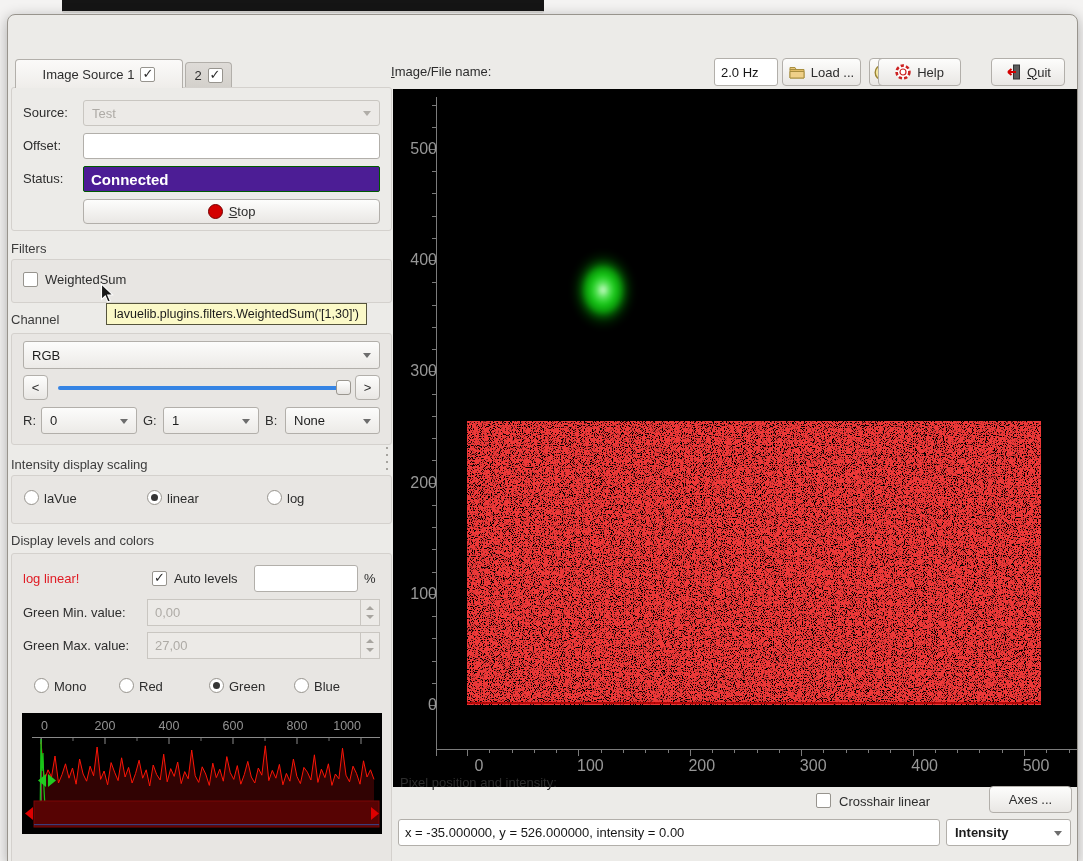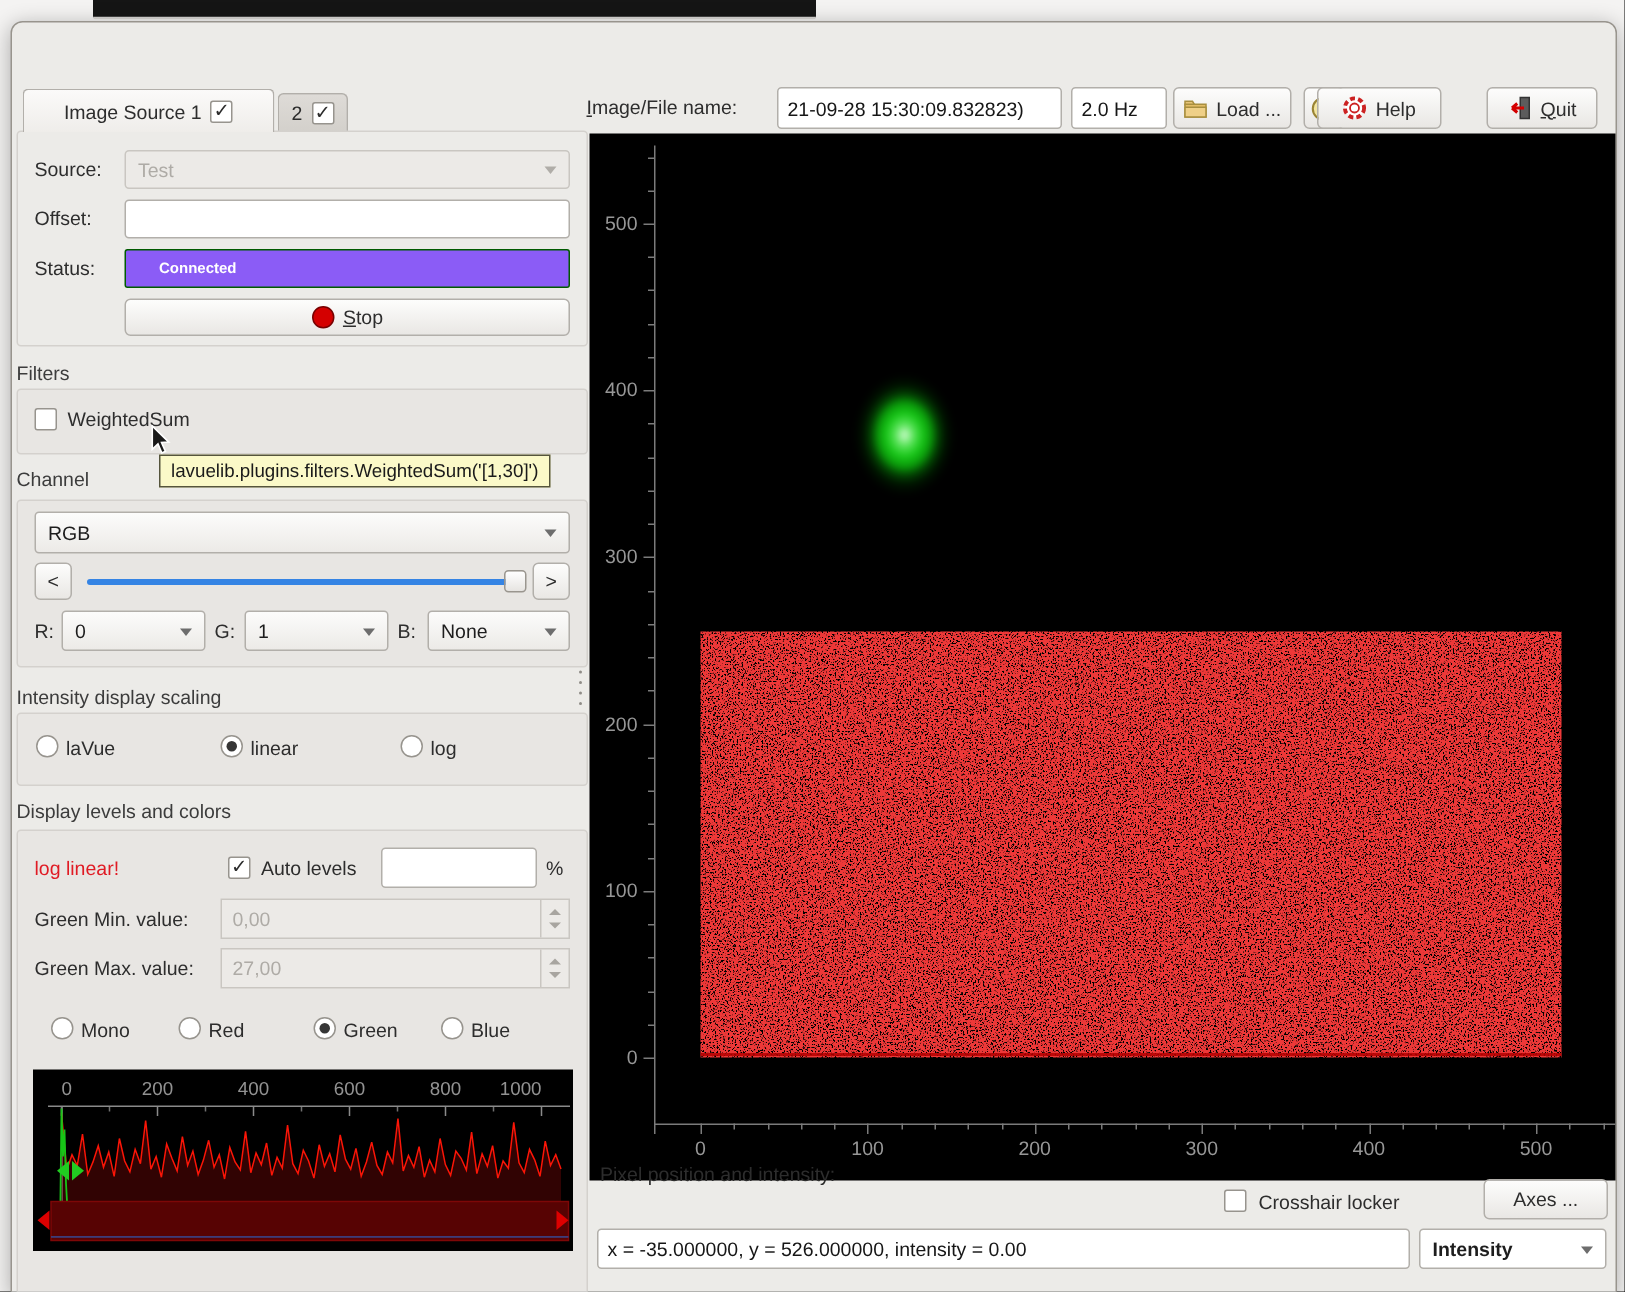--- a/index.html
+++ b/index.html
@@ -49,54 +49,51 @@
        border-radius:2px;box-sizing:border-box;vertical-align:-3px;}
   .cbi.checked::after{content:"\2713";position:absolute;left:1px;top:-2px;font-size:13px;font-weight:bold;color:#2b2b2b;}
   .radio{position:absolute;width:15px;height:15px;background:#fff;border:1px solid #97948e;border-radius:50%;box-sizing:border-box;}
   .radio.sel::after{content:"";position:absolute;left:3px;top:3px;width:7px;height:7px;border-radius:50%;background:#363636;}
   
   .tab{position:absolute;border:1px solid #b2afaa;border-bottom:none;border-radius:4px 4px 0 0;
        font-size:13px;color:#2d2d2d;display:flex;align-items:center;justify-content:center;gap:6px;box-sizing:border-box;}
   .tab.active{background:linear-gradient(#fbfaf9,#efedea);z-index:3;}
   .tab.inactive{background:linear-gradient(#dedbd7,#d3d0cb);}
   
-  .statusbox{position:absolute;background:#8b5cf6;border:1px solid #005a00;border-radius:2px;color:#fff;
-             font-size:10px;font-weight:bold;display:flex;align-items:center;padding:0 22px;box-sizing:border-box;}
+  .statusbox{position:absolute;background:#4c1d95;border:1px solid #005a00;border-radius:2px;color:#fff;
+             font-size:15px;font-weight:bold;display:flex;align-items:center;padding:0 7px;box-sizing:border-box;}
   .warn{position:absolute;font-size:13px;color:#e01b24;white-space:nowrap;}
   .tooltip{position:absolute;background:#fbf9c8;border:1px solid #55543c;color:#1a1a1a;
            font-size:12.5px;line-height:18px;padding:1px 7px;white-space:nowrap;z-index:9;}
   .stop-ic{display:inline-block;width:13px;height:13px;border-radius:50%;background:#d40000;border:1px solid #700;}
   .slider-groove{position:absolute;background:#3584e4;border-radius:2px;}
   .slider-handle{position:absolute;width:15px;height:15px;background:linear-gradient(#fff,#e6e4e1);
                  border:1px solid #9a968f;border-radius:3px;box-sizing:border-box;}
   .dots-v i,.dots-h i{display:block;width:2px;height:2px;background:#8f8c87;border-radius:50%;}
   .dots-v{position:absolute;display:flex;flex-direction:column;gap:5px;}
   .dots-h{position:absolute;display:flex;flex-direction:row;gap:4px;}
   
   #plot-area{position:absolute;left:385px;top:74px;width:684px;height:698px;background:#000;overflow:hidden;}
   .tickmark{position:absolute;background:#7b7b7b;}
-  .ticklabel{position:absolute;color:#979797;font-size:13px;line-height:16px;}
+  .ticklabel{position:absolute;color:#979797;font-size:16px;line-height:16px;padding-left:12px;}
   #blob{position:absolute;left:172px;top:155px;width:76px;height:92px;border-radius:50%;filter:blur(2px);
         background:radial-gradient(closest-side,#d9ffd9 0%,#58e358 16%,#17c517 32%,#0a9a0a 46%,
                    rgba(3,90,3,.75) 58%,rgba(0,45,0,.4) 72%,rgba(0,20,0,0) 88%);}
   #hist-box{position:absolute;left:14px;top:698px;width:360px;height:121px;background:#000;}
   .statusbar-lbl{position:absolute;font-size:13px;color:#2d2d2d;white-space:nowrap;}
 </style>
 </head>
 <body>
 
 <div id="top-strip"></div>
 
 <div id="win">
 
 
   <div class="lbl" style="left:383px;top:49px"><u>I</u><span>mage/File name:</span></div>
-  <div class="field" style="left:510px;top:43px;width:190px;height:28px">
-      <span>21-09-28 15:30:09.832823)</span>
-    </div>
   <div class="field" style="left:706px;top:43px;width:64px;height:28px">
       <span>2.0 Hz</span>
     </div>
   <div class="btn" style="left:774px;top:43px;width:79px;height:28px">
     <svg width="16" height="13">
         <path d="M1,4 L1,1.5 L6,1.5 L7.5,4 Z" fill="#e7c478" stroke="#a98f3f"></path>
         <path d="M1,3.5 L15,3.5 L15,12 L1,12 Z" fill="#e3bd66" stroke="#a98f3f"></path>
         <path d="M1,5.5 L15,5.5 L15,12 L1,12 Z" fill="#efd088" stroke="#a98f3f"></path>
       </svg>
     <span>Load ...</span>
@@ -364,21 +361,21 @@
       <div class="tickmark" style="left: 39px; top: 148.96px; width: 4px; height: 1px;"></div>
       <div class="tickmark" style="left: 39px; top: 126.72px; width: 4px; height: 1px;"></div>
       <div class="tickmark" style="left: 39px; top: 104.48px; width: 4px; height: 1px;"></div>
       <div class="tickmark" style="left: 39px; top: 82.24px; width: 4px; height: 1px;"></div>
       <div class="tickmark" style="left: 39px; top: 37.76px; width: 4px; height: 1px;"></div>
       <div class="tickmark" style="left: 39px; top: 15.52px; width: 4px; height: 1px;"></div>
     </div>
 
   <div class="statusbar-lbl" style="left:392px;top:760px">Pixel position and intensity:</div>
   <div class="cb" style="left:808px;top:778px"></div>
-  <div class="statusbar-lbl" style="left:831px;top:779px">Crosshair locker</div>
+  <div class="statusbar-lbl" style="left:831px;top:779px">Crosshair linear</div>
   <div class="btn" style="left:981px;top:771px;width:83px;height:27px">
       <span>Axes ...</span>
     </div>
   <div class="field" style="left:390px;top:804px;width:542px;height:27px">
       <span>x = -35.000000, y = 526.000000, intensity = 0.00</span>
     </div>
   <div class="combo" style="left:938px;top:804px;width:125px;height:27px;background:#fff;font-weight:bold">
       <span>Intensity</span>
       <i class="arr"></i>
     </div>

